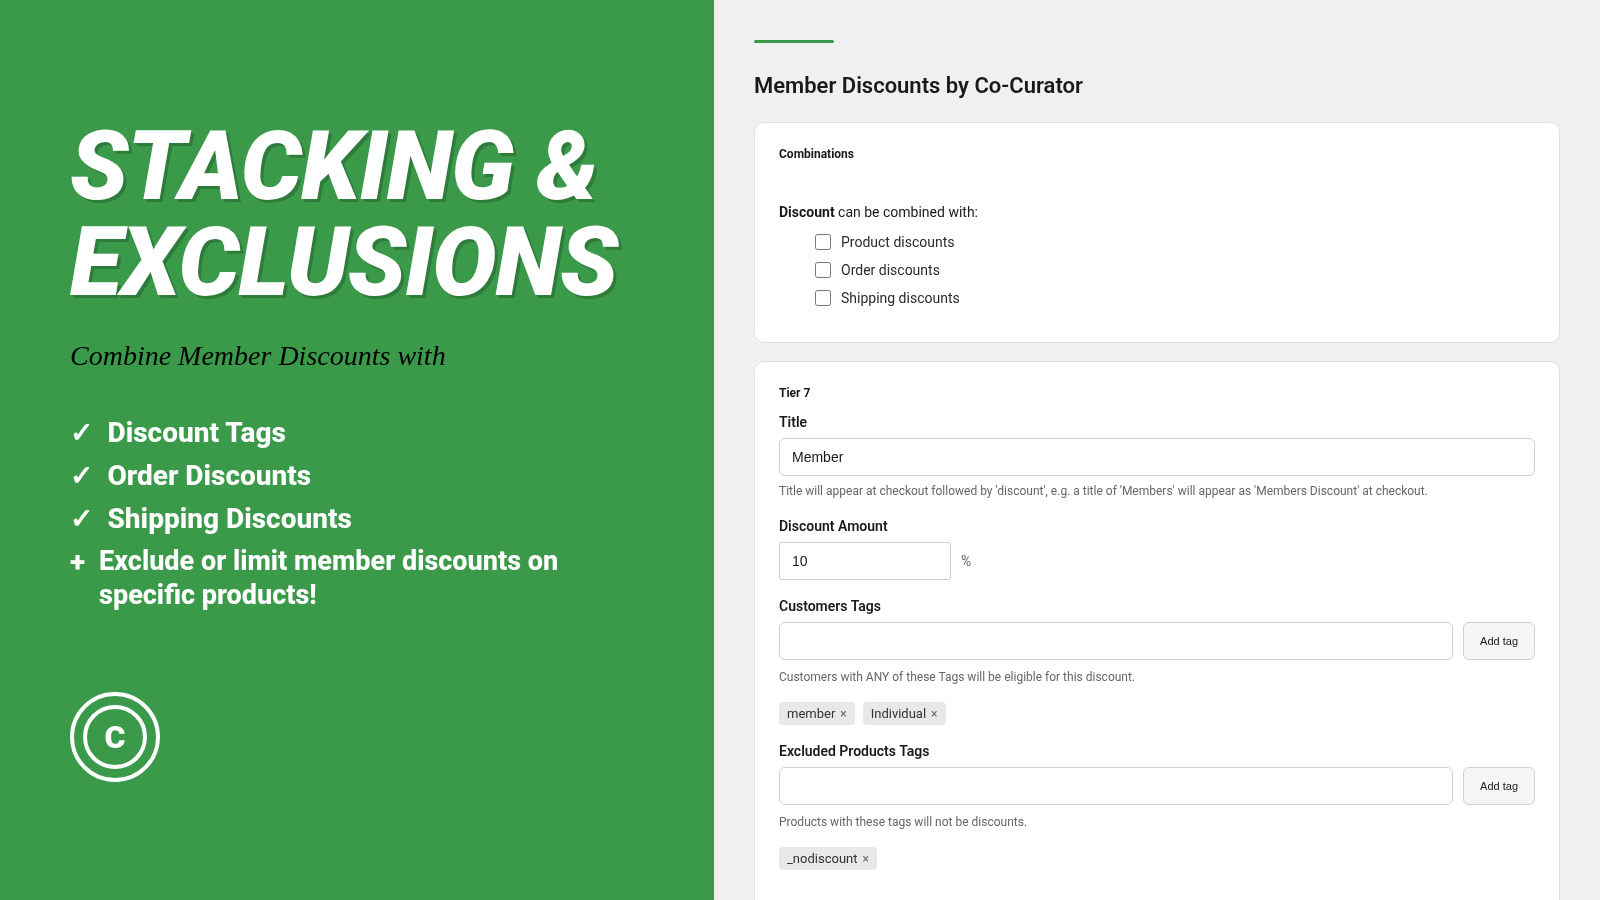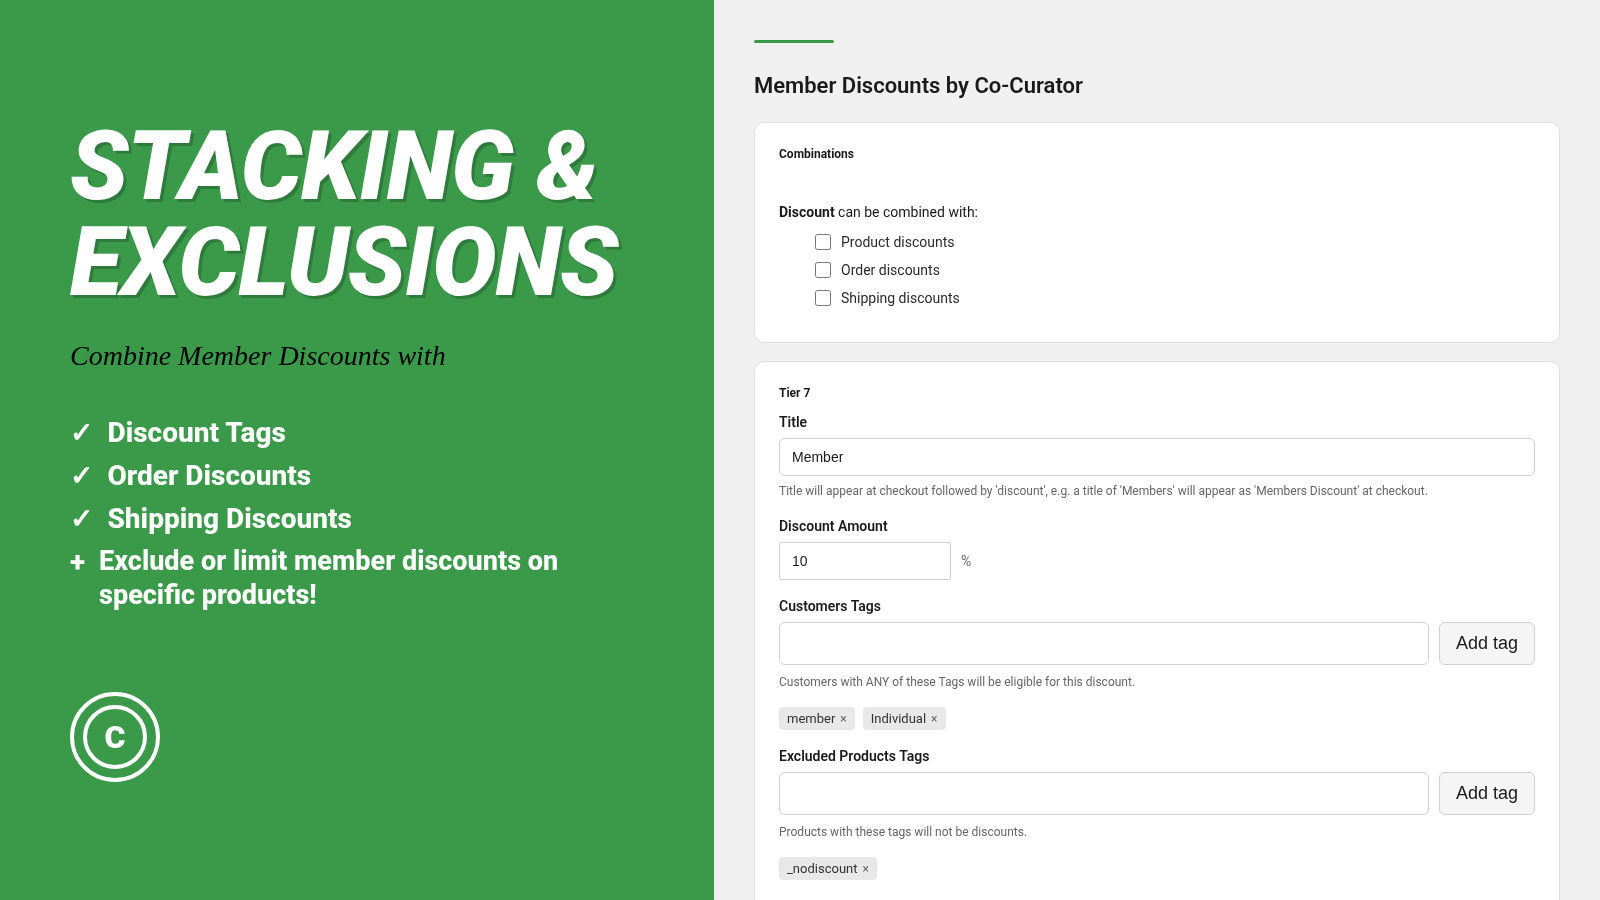--- a/index.html
+++ b/index.html
@@ -225,21 +225,21 @@
     .tag-input-row .text-input {
       margin-bottom: 0;
       flex: 1;
     }
 
     .add-tag-btn {
       background: #f5f5f5;
       border: 1px solid #d0d0d0;
       border-radius: 6px;
       padding: 10px 16px;
-      font-size: 18px;
+      font-size: 11px;
       color: #1a1a1a;
       cursor: pointer;
       white-space: nowrap;
     }
 
     .tags-container {
       display: flex;
       flex-wrap: wrap;
       gap: 8px;
       margin-top: 8px;

